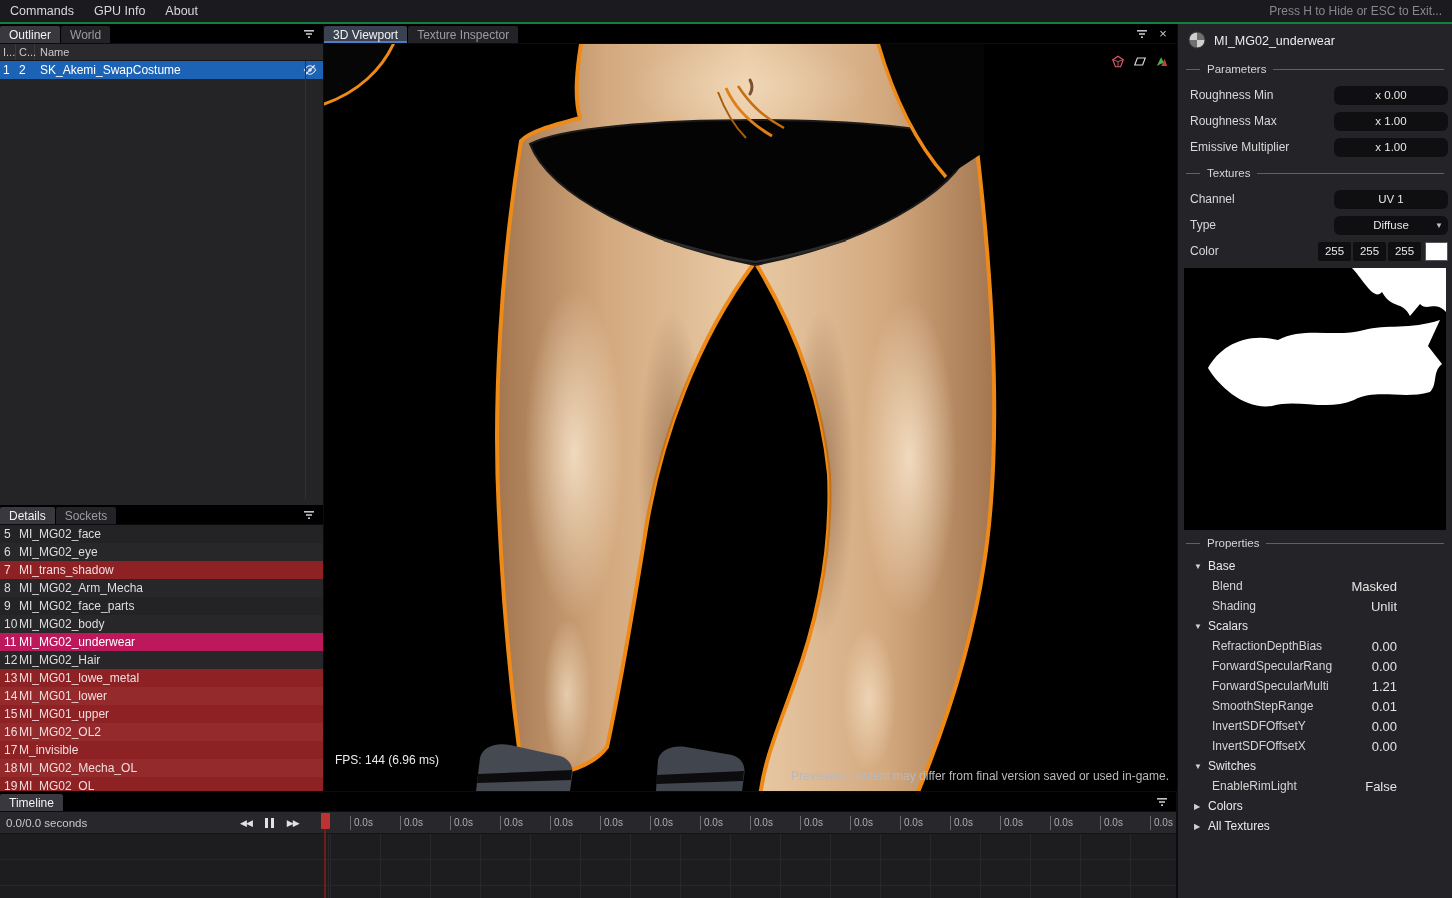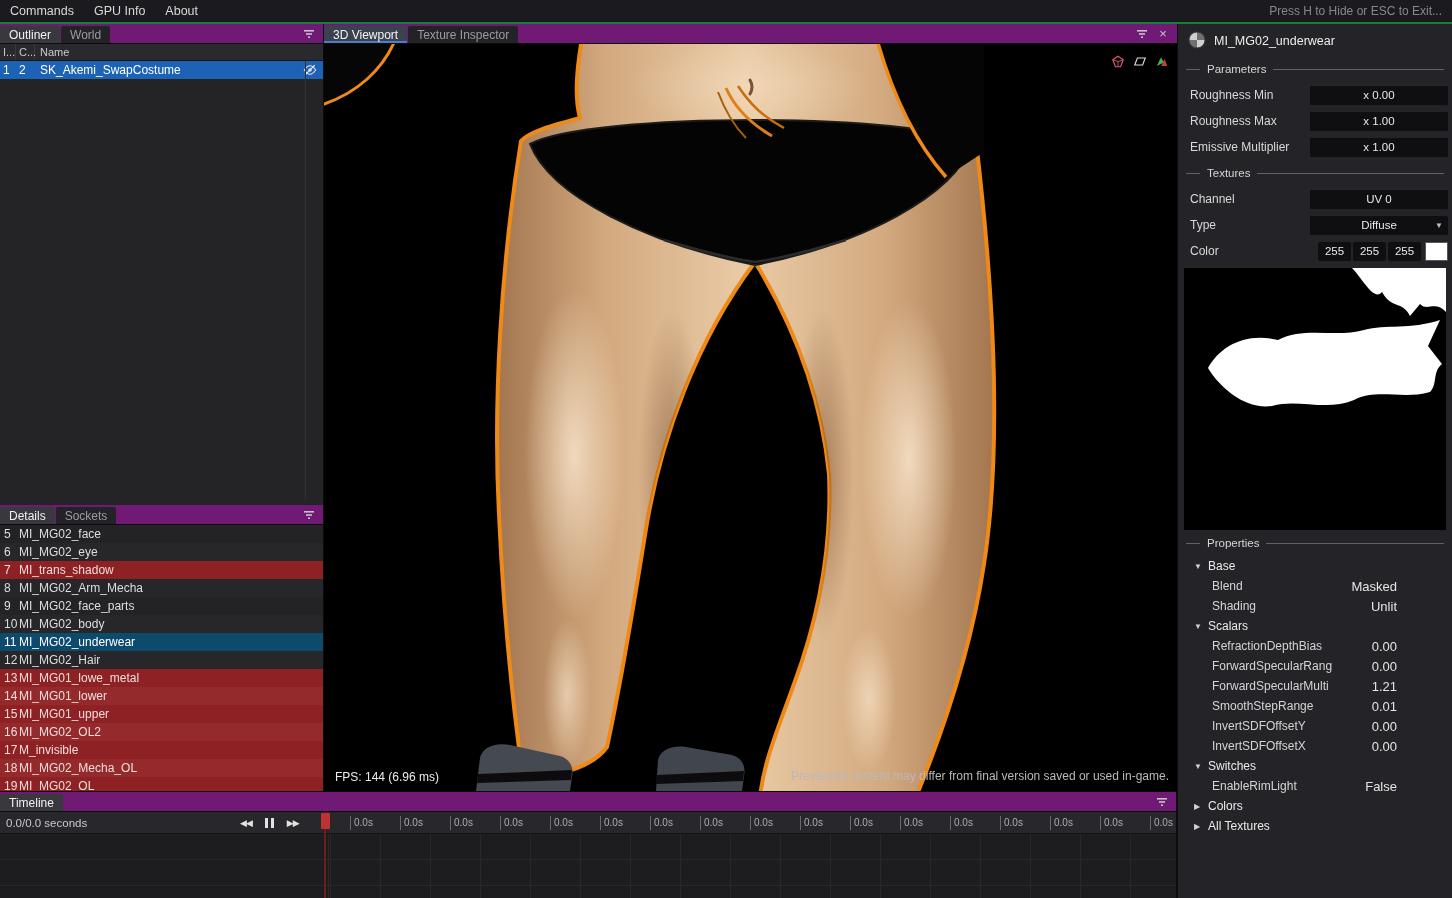--- a/index.html
+++ b/index.html
@@ -6,21 +6,21 @@
   html,body{margin:0;padding:0;background:#0e0e10}
   #app{position:relative;width:1452px;height:898px;background:#141416;font-family:"Liberation Sans","DejaVu Sans",sans-serif;font-size:12px;color:#ddd;overflow:hidden;user-select:none}
 
   
   #menubar{position:absolute;left:0;top:0;width:1452px;height:24px;background:#1b1b1f;display:flex;align-items:center;border-bottom:2px solid #15803d}
   #menu-items{display:flex;height:100%}
   .menu-item{padding:0 10px;display:flex;align-items:center;color:#d8d8d8;font-size:12.5px;cursor:default}
   #menu-hint{margin-left:auto;padding-right:10px;color:#87878d;font-size:12px}
 
   
-  .tabbar{height:20px;background:#701a75;display:flex;align-items:stretch;border-bottom:1px solid #0c0c0e}
+  .tabbar{height:20px;background:#000000;display:flex;align-items:stretch;border-bottom:1px solid #0c0c0e}
   .tabs{display:flex;flex:1;overflow:hidden}
   .tab{display:flex;align-items:center;padding:0 9px;margin:2px 1px 0 0;background:#232327;color:#9b9ba1;font-size:12px;white-space:nowrap;border-radius:2px 2px 0 0}
   .tab.active{background:#38383e;color:#f2f2f2}
   .tab.vp-active{background:#3a4150;box-shadow:inset 0 -2px 0 #4e7dc6}
   .bar-actions{display:flex;align-items:center;gap:7px;padding:0 7px}
   .icon-btn{width:14px;height:14px;display:flex;align-items:center;justify-content:center;color:#c7c7cc;font-size:13px;line-height:1}
 
   
   #outliner{position:absolute;left:0;top:24px;width:324px;height:481px;background:#242427;border-right:1px solid #0c0c0e;overflow:hidden}
   .ol-header{height:17px;display:flex;background:#2a2a2e;border-bottom:1px solid #161619;font-size:11px;color:#c9c9ce;align-items:center}
@@ -32,29 +32,29 @@
   .ol-row.selected{background:#1d63b5;color:#fff}
   .ol-icon{margin-left:auto;margin-right:6px;display:flex}
   #ol-scrollline{position:absolute;left:305px;top:37px;bottom:6px;width:1px;background:#323236}
 
   
   #details{position:absolute;left:0;top:505px;width:324px;height:286px;background:#242427;border-right:1px solid #0c0c0e;overflow:hidden}
   .drow{height:18px;display:flex;align-items:center;font-size:12px;color:#dedede;background:#232326}
   .drow.alt{background:#27272a}
   .drow.red{background:#8e2124;color:#f2dcdc}
   .drow.red.alt{background:#952a2c}
-  .drow.selected{background:#0c4a6e;color:#fff}
+  .drow.selected{background:#be185d;color:#fff}
   .dnum{width:18px;padding-left:4px;flex:none}
   .dname{padding-left:1px}
 
   
   #viewport{position:absolute;left:324px;top:24px;width:853px;height:767px;background:#101013}
   #vp-content{position:absolute;left:0;top:20px;right:0;bottom:0;background:#000;overflow:hidden}
   #model-svg{position:absolute;inset:0;width:100%;height:100%;display:block}
-  #vp-fps{position:absolute;left:11px;bottom:7px;font-size:12px;color:#ececec}
+  #vp-fps{position:absolute;left:11px;bottom:24px;font-size:12px;color:#ececec}
   #vp-disclaimer{position:absolute;right:8px;bottom:8px;font-size:12px;color:#b9b9bd}
   #vp-tools{position:absolute;right:8px;top:10px;display:flex;gap:8px;align-items:center}
 
   
   #timeline{position:absolute;left:0;top:791px;width:1177px;height:107px;background:#1d1d20;border-top:1px solid #0c0c0e;border-right:1px solid #0c0c0e;overflow:hidden}
   #tl-ruler{position:absolute;left:0;top:20px;height:22px;right:0;background:#28282c;border-bottom:1px solid #141417}
   #tl-time{position:absolute;left:6px;top:0;height:22px;display:flex;align-items:center;font-size:11.5px;color:#c9c9cd}
   #tl-controls{position:absolute;left:240px;top:0;height:22px;display:flex;align-items:center;gap:13px}
   .tl-btn{color:#e2e2e2;font-size:9px;letter-spacing:-1px;display:flex;align-items:center;cursor:default}
   .pause-bars{display:flex;gap:3px}
@@ -71,21 +71,21 @@
   
   #inspector{position:absolute;left:1177px;top:24px;width:275px;height:874px;background:#242428;border-left:1px solid #0c0c0e;overflow:hidden}
   #mat-header{display:flex;align-items:center;gap:8px;padding:8px 10px 6px;height:32px}
   #mat-name{font-size:12.5px;color:#ececec}
   .section-hdr{display:flex;align-items:center;margin:7px 8px}
   .section-hdr .l{width:14px;height:1px;background:#606065}
   .section-hdr .r{flex:1;height:1px;background:#606065}
   .section-hdr span{padding:0 7px;font-size:11.5px;color:#d6d6d6}
   .param-row{display:flex;align-items:center;height:26px;padding:0 4px 0 12px}
   .plabel{font-size:12px;color:#d8d8d8}
-  .pbox{margin-left:auto;width:138px;height:19px;background:#0f0f12;border-radius:1px;display:flex;align-items:center;justify-content:center;font-size:11.5px;color:#e8e8e8;position:relative}
+  .pbox{margin-left:auto;width:114px;height:19px;background:#0f0f12;border-radius:6px;display:flex;align-items:center;justify-content:center;font-size:11.5px;color:#e8e8e8;position:relative}
   .combo-arrow{position:absolute;right:5px;font-size:8px;color:#b9c2cc}
   .color-boxes{margin-left:auto;display:flex;gap:2px;align-items:center}
   .cbox{width:33px;height:19px;background:#0f0f12;border-radius:2px;display:flex;align-items:center;justify-content:center;font-size:11.5px;color:#e8e8e8}
   .swatch{width:23px;height:19px;background:#ffffff;border:1px solid #55555a;margin-left:2px}
   #tex-preview{margin:4px 6px 0;width:262px;height:262px;display:block;background:#000}
   #prop-rows{margin-top:2px}
   .prow{display:flex;align-items:center;height:20px;padding-right:55px}
   .prow.group{padding-left:16px;color:#eaeaea}
   .prow.item{padding-left:34px;color:#d4d4d4}
   .prow .arrow{width:14px;font-size:8px;color:#cfcfd4;flex:none}
@@ -468,21 +468,21 @@
         </div>
       </div>
 
     <div class="section-hdr">
       <div class="l"></div>
         <span>Textures</span>
         <div class="r"></div>
     </div>
     <div class="param-row">
       <span class="plabel">Channel</span>
-      <div class="pbox">UV 0</div>
+      <div class="pbox">UV 1</div>
     </div>
     <div class="param-row">
       <span class="plabel">Type</span>
       <div class="pbox">
         <span>Diffuse</span>
         <span class="combo-arrow">▼</span>
       </div>
     </div>
     <div class="param-row">
       <span class="plabel">Color</span>

